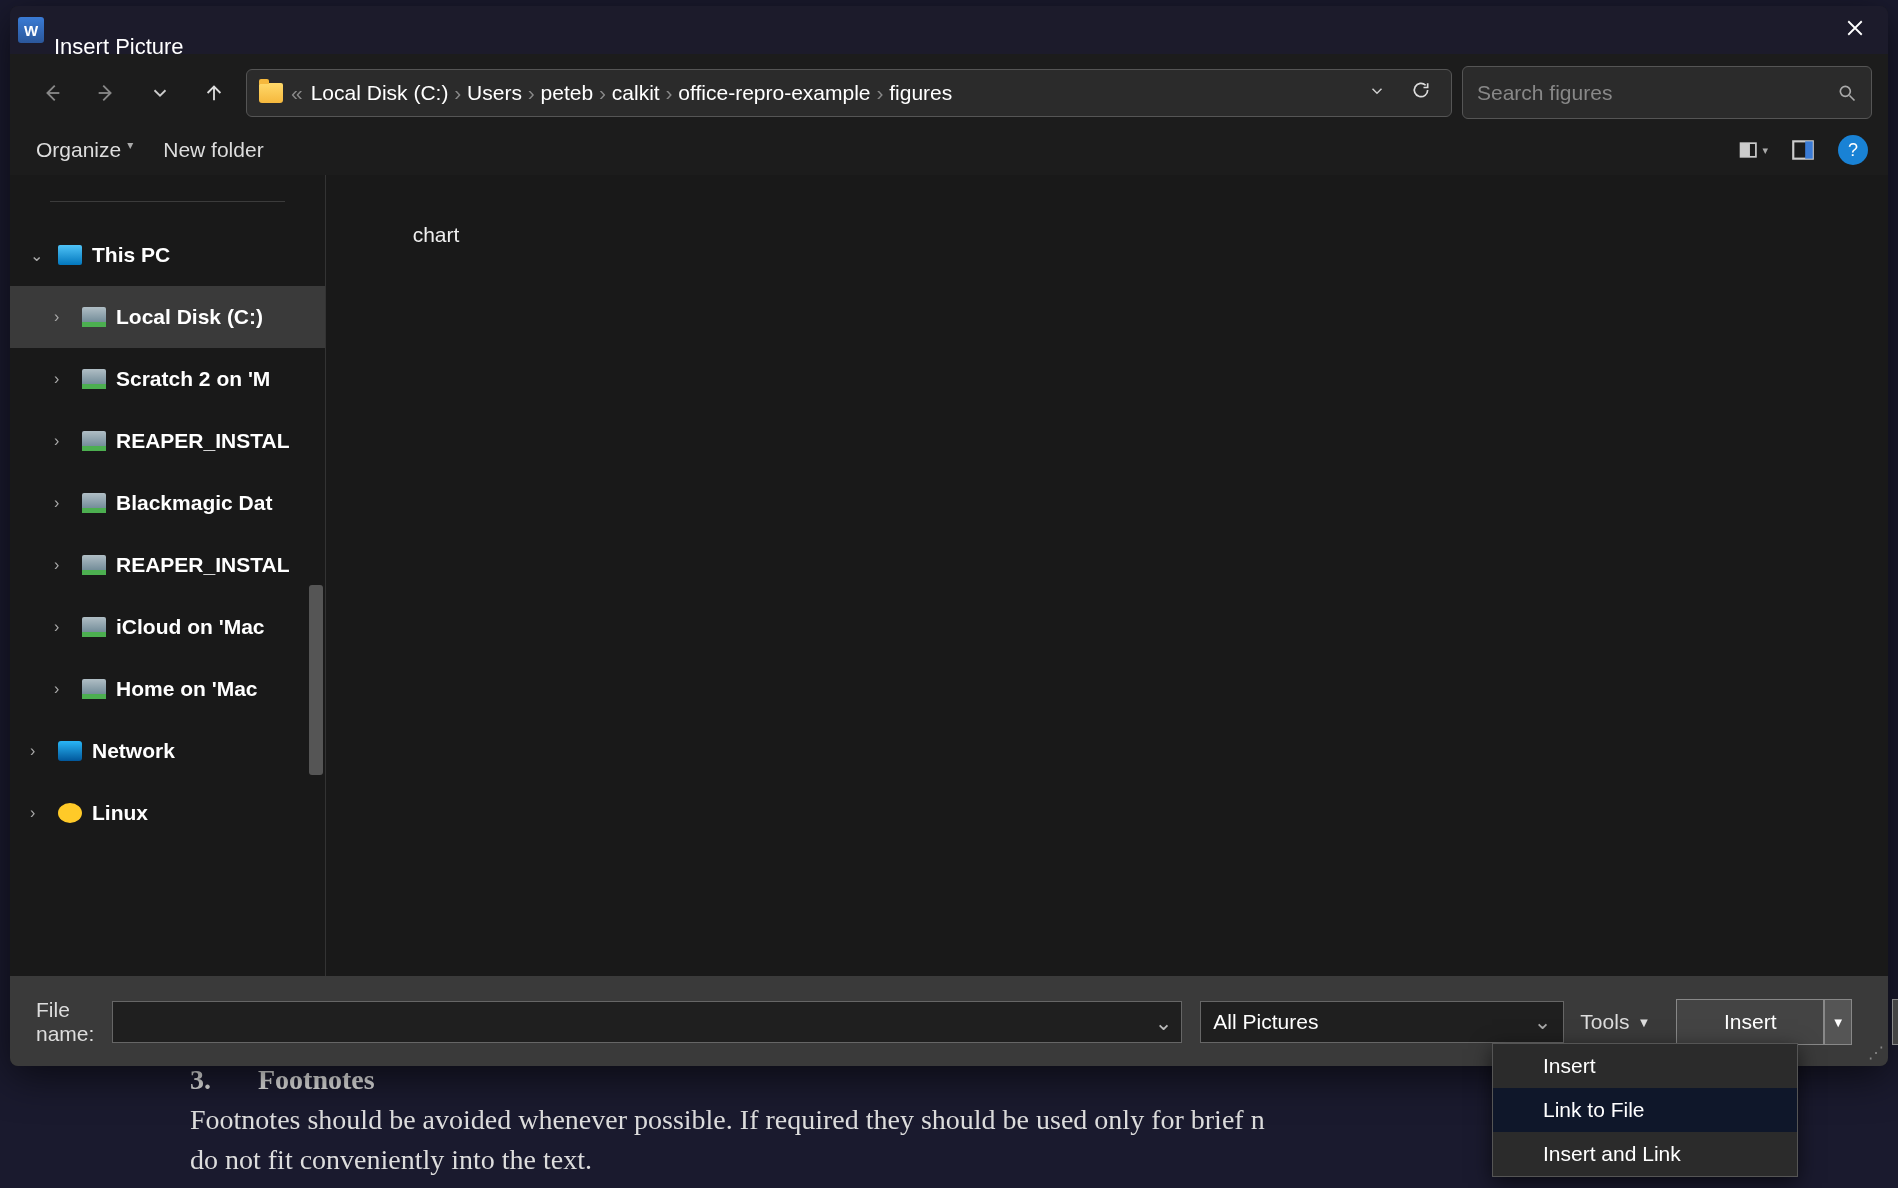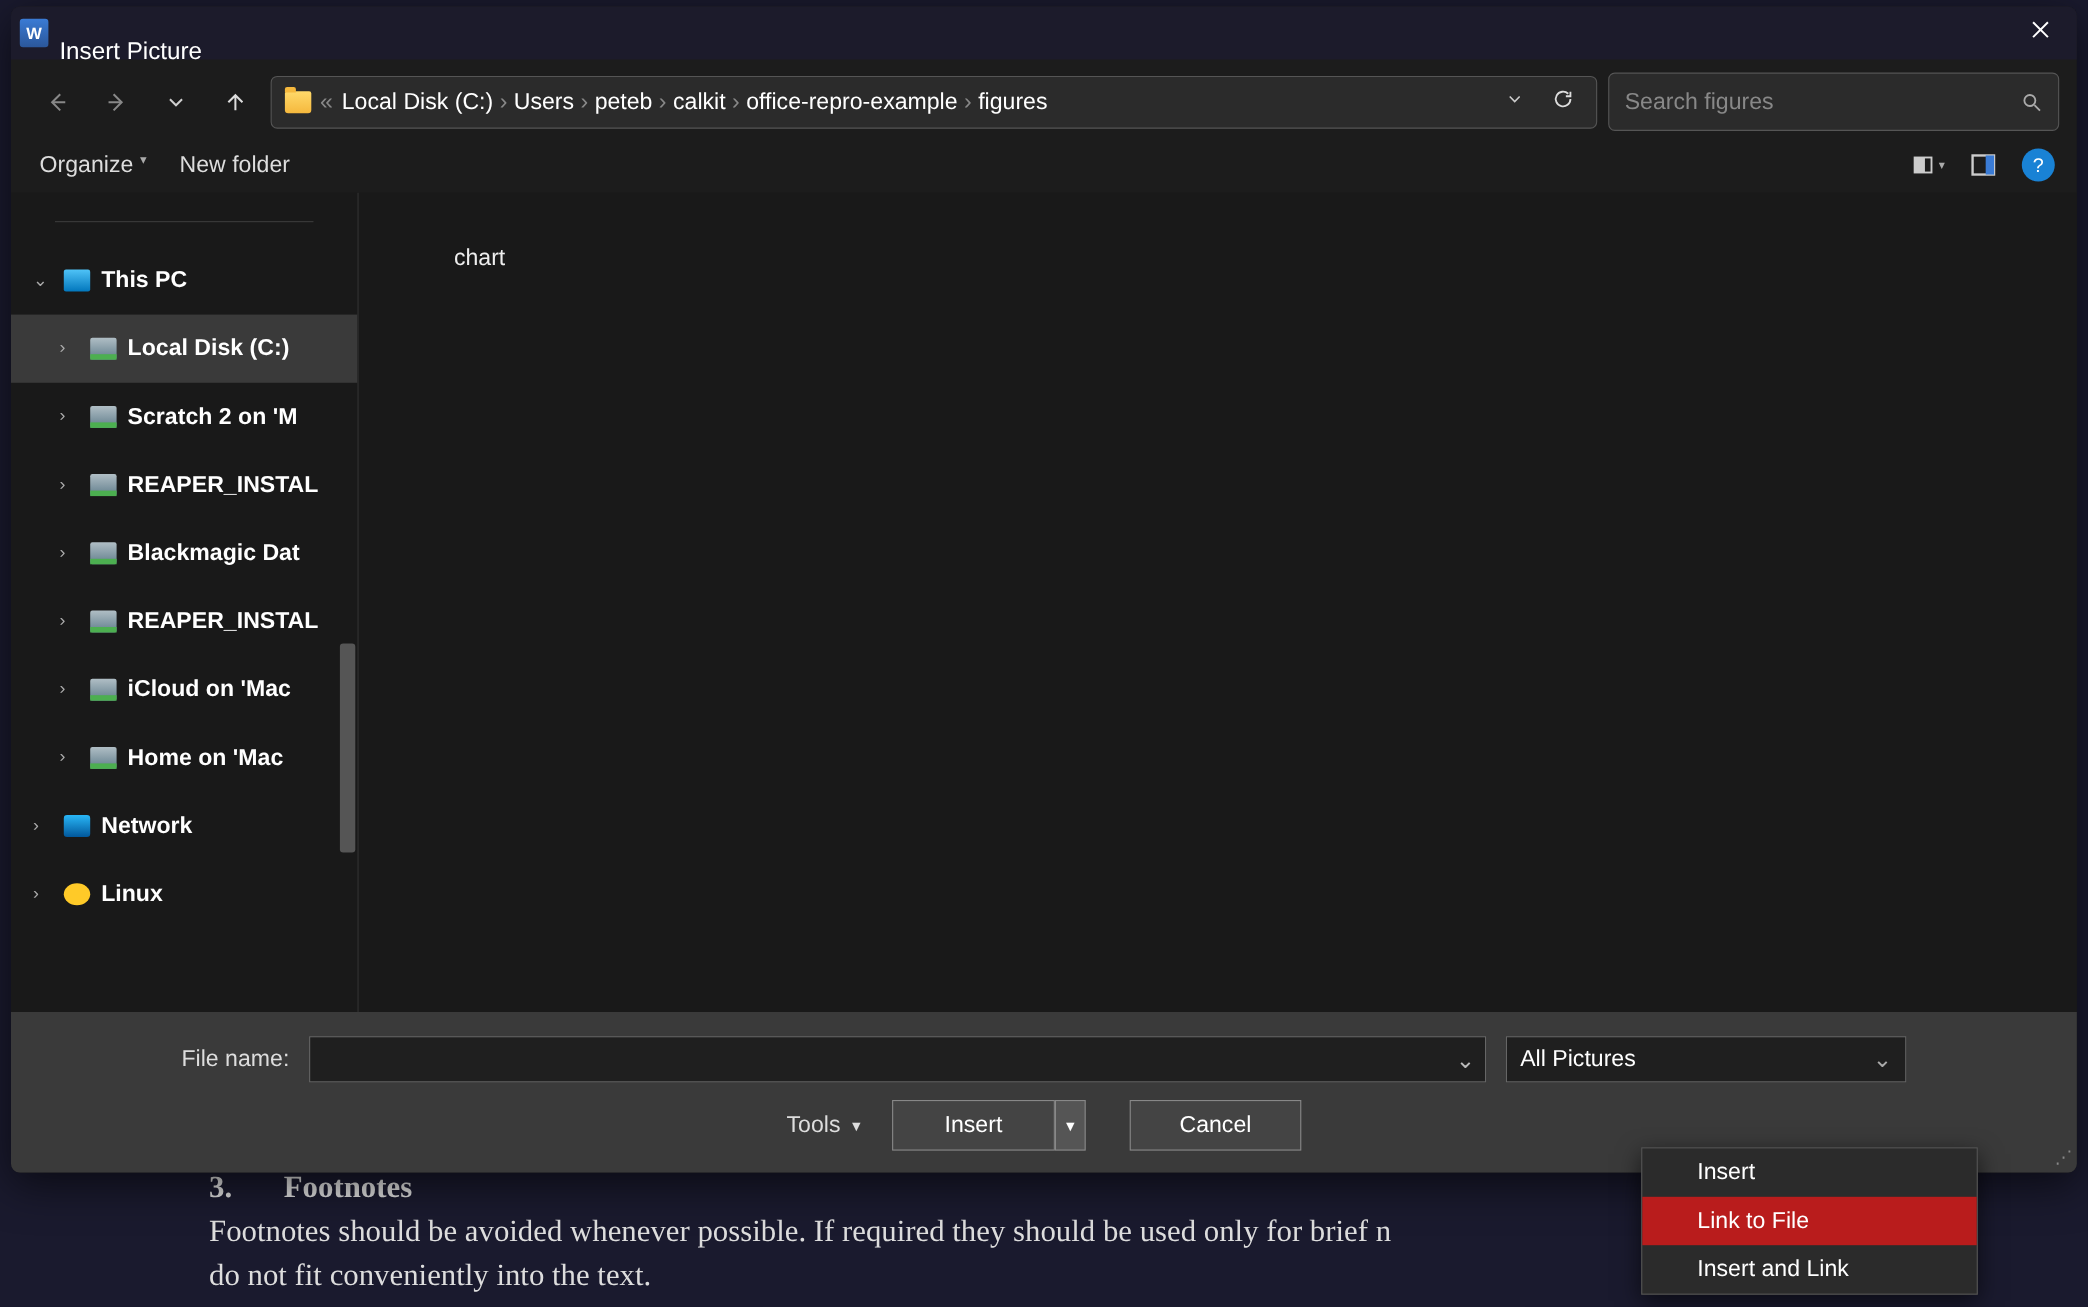--- a/index.html
+++ b/index.html
@@ -111,24 +111,23 @@
   .file-tile{ width:180px; display:flex; flex-direction:column; align-items:center; gap:12px; cursor:pointer; padding:8px; border-radius:4px;}
   .thumb{
     width:176px; height:106px; background:#fff; border-radius:2px; position:relative; overflow:hidden;
   }
   .thumb .thumb-title{ position:absolute; top:4px; left:0; right:0; text-align:center; font-size:9px; color:#777;}
   .thumb svg{ position:absolute; left:0; top:0; }
   .file-label{ color:#eee; }
 
   
   .footer{
-    background:#3a3a3a; padding:22px 26px 20px 26px; display:flex; flex-direction:column; gap:16px;
+    background:#3a3a3a; padding:22px 26px 20px 26px; display:flex; gap:16px;
     border-bottom-left-radius:8px; border-bottom-right-radius:8px;
     position:relative;
-    align-items:center;
   }
   .frow{ display:flex; align-items:center; gap:18px; justify-content:flex-end;}
   .fname-label{ color:#ddd; }
   .fname-input-wrap{ position:relative; flex:0 0 1070px; }
   .fname-input{ width:100%; height:42px; background:#1f1f1f; border:1px solid #666; color:#fff; padding:0 40px 0 10px; font-size:21px;}
   .combo-caret{ position:absolute; right:10px; top:10px; color:#bbb; pointer-events:none;}
   .filter-combo{ flex:0 0 364px; height:42px; background:#1f1f1f; border:1px solid #666; display:flex; align-items:center; padding:0 12px; justify-content:space-between; cursor:pointer;}
   .tools{ display:flex; align-items:center; gap:8px; cursor:pointer; color:#ddd; margin-right:8px;}
   .btn{ height:46px; border:1px solid #888; background:#444; color:#fff; display:flex; align-items:center; justify-content:center; cursor:pointer; }
   .btn-insert{ width:148px; }
@@ -137,21 +136,21 @@
   .splitwrap{ display:flex; }
   .resize-grip{ position:absolute; right:6px; bottom:4px; color:#888; font-size:16px; letter-spacing:-2px;}
 
   
   .dropdown{
     position:absolute; left:1492px; top:1043px; width:306px;
     background:#2b2b2b; border:1px solid #555; z-index:50;
     box-shadow: 0 6px 20px rgba(0,0,0,0.6);
   }
   .dropdown .mi{ height:44px; display:flex; align-items:center; padding:0 20px 0 50px; cursor:pointer;}
-  .dropdown .mi.hover{ background:#b91c1c; }
+  .dropdown .mi.hover{ background:#0f172a; }
 
   
   .bgdoc{
     position:absolute; left:190px; top:1060px; right:20px; color:#ddd;
     font-family: Georgia, 'Times New Roman', serif; font-size:28px; line-height:1.42;
   }
   .bgdoc .sec-num{ font-weight:700; margin-right:40px;}
   .bgdoc .sec-title{ font-weight:700;}
 </style>
 </head>

